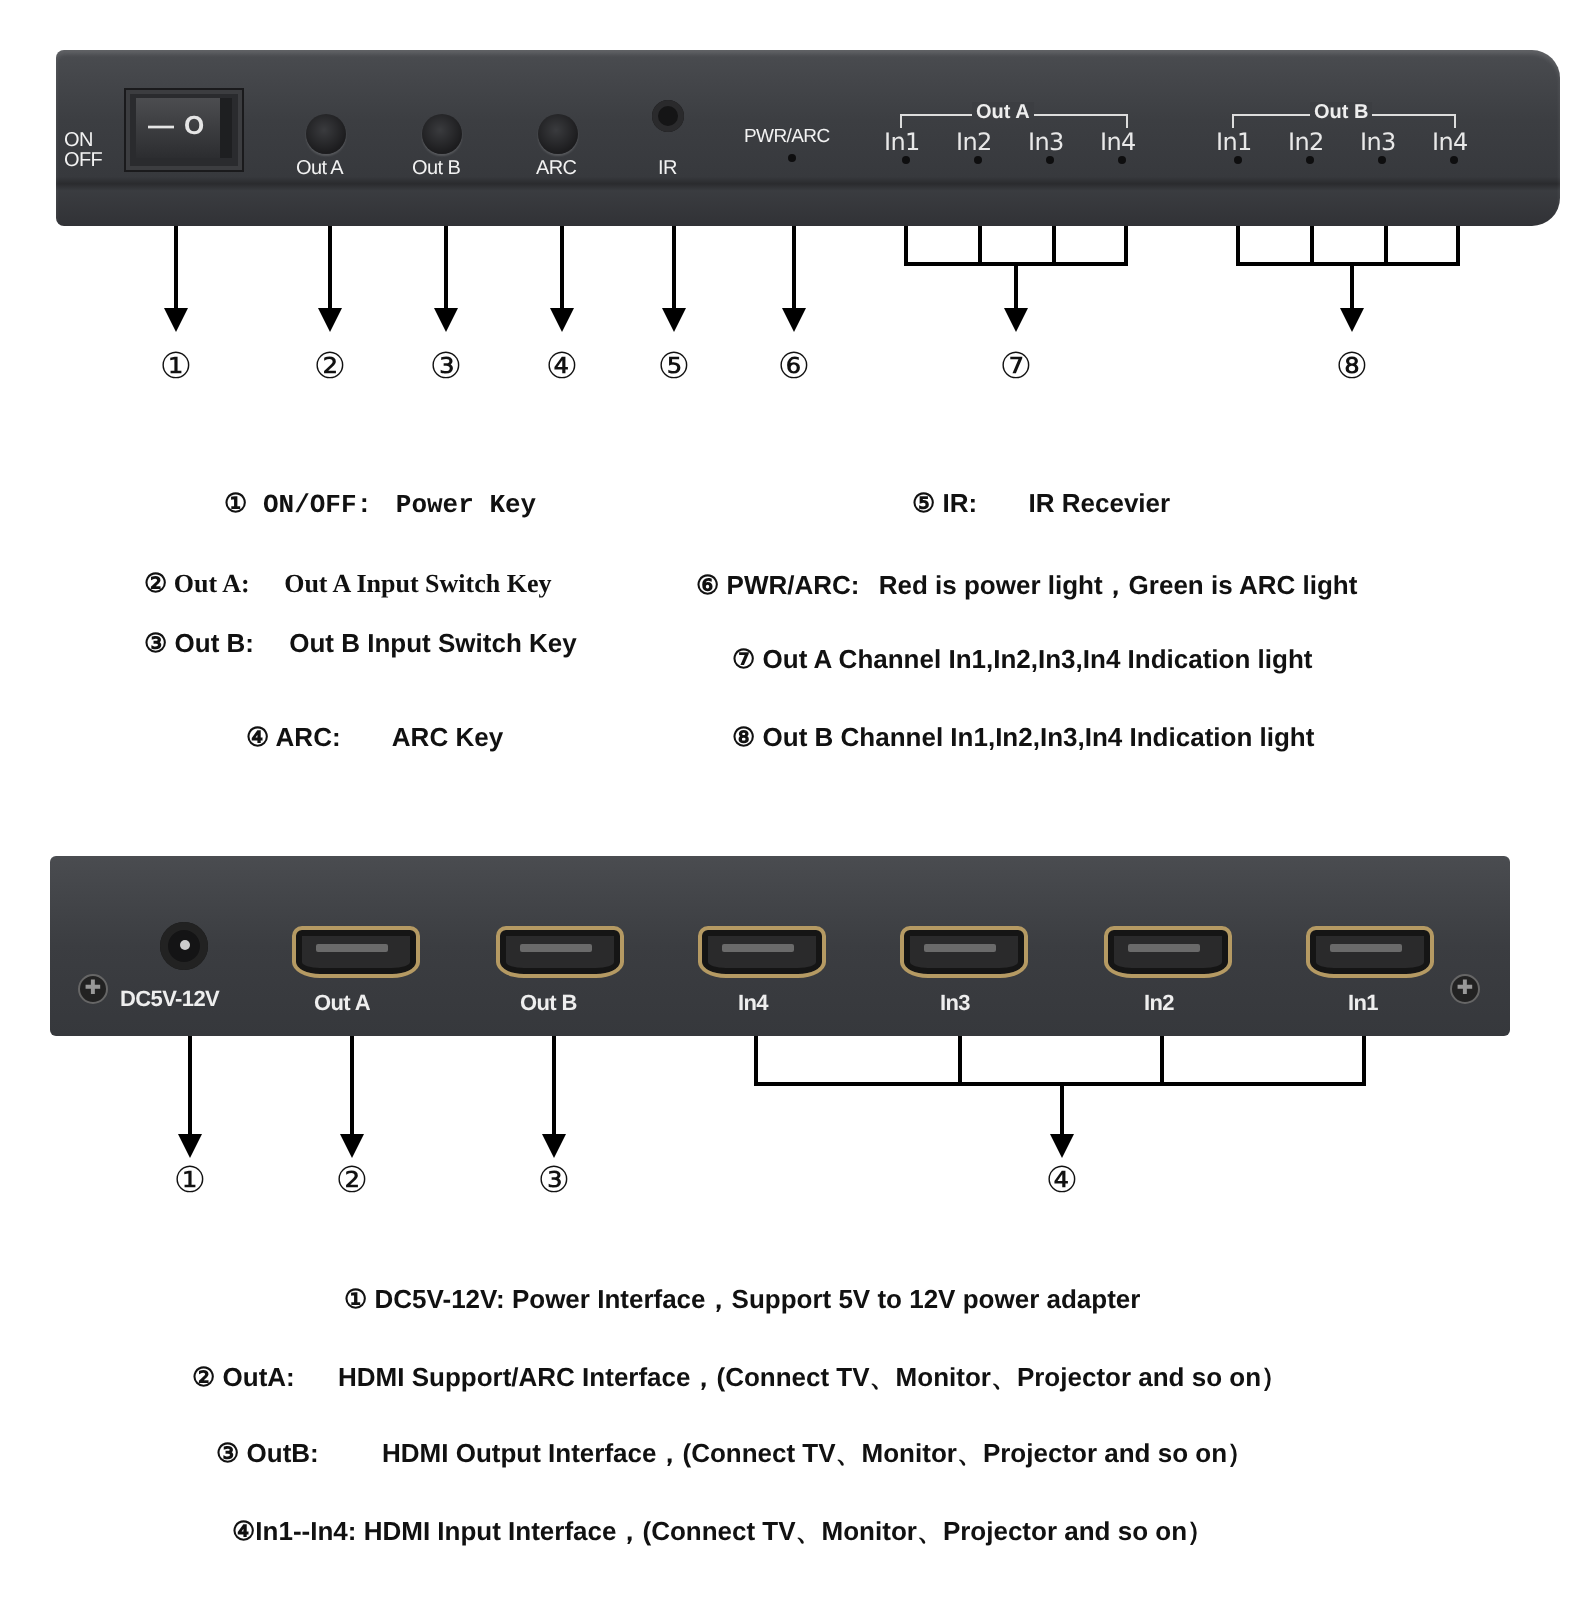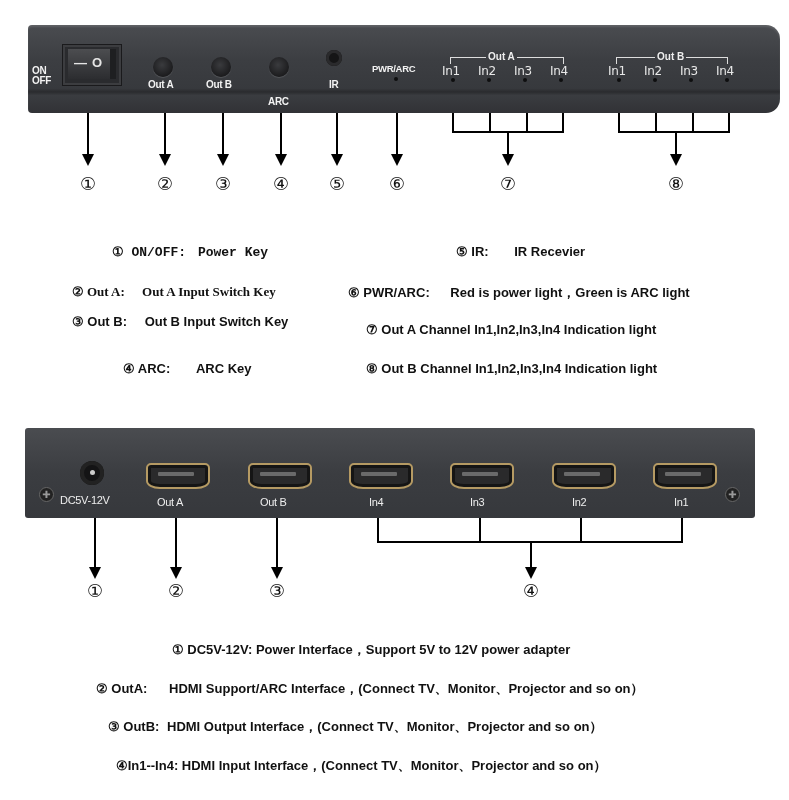--- a/index.html
+++ b/index.html
@@ -2,42 +2,42 @@
 <html><head>
 <meta charset="utf-8">
 <style>
   html,body{margin:0;padding:0;background:#fff;}
   body{width:789px;height:800px;position:relative;overflow:hidden;font-family:"Liberation Sans",sans-serif;}
   .abs{position:absolute;}
   
   #front{left:28px;top:25px;width:752px;height:88px;border-radius:4px 14px 14px 4px;
     background:linear-gradient(#4a4c50 0%,#3c3e42 40%,#37393d 72%,#2a2b2e 76%,#3a3c40 80%,#313236 100%);
     box-shadow:inset 0 2px 2px rgba(255,255,255,.12);}
-  .plabel{color:#f2f2f2;font-weight:bold;font-size:10px;letter-spacing:-.3px;}
+  .plabel{color:#f2f2f2;font-weight:normal;font-size:10px;letter-spacing:-.3px;}
   .btn{width:20px;height:20px;border-radius:50%;background:radial-gradient(circle at 45% 40%,#3a3b3e,#1c1c1e 70%);box-shadow:0 1px 1px rgba(255,255,255,.15);}
   .led{width:4px;height:4px;border-radius:50%;background:#0e0e0f;}
   #rocker{left:62px;top:44px;width:58px;height:40px;background:#2a2b2e;border:1px solid #1a1a1c;box-shadow:inset 0 0 0 2px #3c3d40;}
   #rocker-face{left:68px;top:49px;width:42px;height:30px;background:linear-gradient(#4c4d50,#2c2d30);border-right:6px solid #1e1f21;}
   .rsym{color:#e5e5e5;font-size:13px;font-weight:bold;}
   .bracket{border:1px solid #ddd;border-bottom:none;height:6px;}
   .bracket-label{background:#3c3e42;padding:0 2px;color:#eee;font-size:10px;font-weight:bold;}
   .inlabel{color:#e8e8e8;font-size:12px;font-family:"DejaVu Sans",sans-serif;letter-spacing:-.3px;}
   
   .vline{width:2px;background:#000;}
   .arrowhead{width:0;height:0;border-left:6px solid transparent;border-right:6px solid transparent;border-top:12px solid #000;}
   .hline{height:2px;background:#000;}
   .num{font-family:"DejaVu Sans",sans-serif;font-size:18px;color:#111;width:24px;text-align:center;}
   .desc{font-family:"Liberation Sans",sans-serif;font-weight:bold;font-size:13px;color:#111;white-space:nowrap;}
   
   #back{left:25px;top:428px;width:730px;height:90px;border-radius:3px;
     background:linear-gradient(#4a4c50,#3b3d41 50%,#36383c);}
   .hdmi{width:60px;height:22px;border:2px solid #b59a63;border-radius:5px 5px 14px 14px/5px 5px 8px 8px;background:#2a2a2b;box-shadow:inset 0 0 0 3px #151515;}
   .hdmi-inner{position:absolute;left:10px;top:7px;width:36px;height:4px;background:#6a6a6a;border-radius:1px;}
   .screw{width:13px;height:13px;border-radius:50%;background:#222;border:1px solid #666;color:#999;font-size:10px;line-height:13px;text-align:center;}
-  .blabel{color:#eee;font-weight:normal;font-size:11px;letter-spacing:-.3px;}
+  .blabel{color:#eee;font-weight:bold;font-size:11px;letter-spacing:-.3px;}
 </style>
 </head>
 <body>
 
 <div id="front" class="abs"></div>
 
 <div class="abs plabel" style="left:32px;top:66px;line-height:10px;">
   <div>ON</div>
   <div>OFF</div>
 </div>
@@ -45,21 +45,21 @@
 <div id="rocker-face" class="abs">
   <span class="abs rsym" style="left:6px;top:6px;">—</span>
   <span class="abs rsym" style="left:24px;top:6px;">O</span>
 </div>
 
 <div class="abs btn" style="left:153px;top:57px;"></div>
 <div class="abs plabel" style="left:148px;top:79px;">Out A</div>
 <div class="abs btn" style="left:211px;top:57px;"></div>
 <div class="abs plabel" style="left:206px;top:79px;">Out B</div>
 <div class="abs btn" style="left:269px;top:57px;"></div>
-<div class="abs plabel" style="left:268px;top:96px;">ARC</div>
+<div class="abs plabel" style="left:268px;top:79px;">ARC</div>
 
 <div class="abs" style="left:326px;top:50px;width:16px;height:16px;border-radius:50%;background:#151516;box-shadow:inset 0 0 0 3px #2a2a2c;"></div>
 <div class="abs plabel" style="left:329px;top:79px;">IR</div>
 
 <div class="abs plabel" style="left:372px;top:63px;font-size:9.5px;">PWR/ARC</div>
 <div class="abs led" style="left:394px;top:77px;"></div>
 
 <div class="abs bracket" style="left:450px;top:57px;width:112px;"></div>
 <div class="abs bracket-label" style="left:486px;top:51px;">Out A</div>
 <div class="abs inlabel" style="left:442px;top:64px;">In1</div>
@@ -142,21 +142,21 @@
 </div>
 
 <div class="abs desc" style="left:456px;top:244px;">
   <span>⑤</span>
   <span>IR:</span>
   <span style="margin-left:22px">IR Recevier</span>
 </div>
 <div class="abs desc" style="left:348px;top:284px;">
   <span>⑥</span>
   <span>PWR/ARC:</span>
-  <span style="margin-left:17px">Red is power light，Green is ARC light</span>
+  <span style="margin-left:6px">Red is power light，Green is ARC light</span>
 </div>
 <div class="abs desc" style="left:366px;top:322px;">
   <span>⑦</span>
   <span>Out A Channel In1,In2,In3,In4 Indication light</span>
 </div>
 <div class="abs desc" style="left:366px;top:361px;">
   <span>⑧</span>
   <span>Out B Channel In1,In2,In3,In4 Indication light</span>
 </div>
 
@@ -220,18 +220,18 @@
   <span>Power Interface，Support 5V to 12V power adapter</span>
 </div>
 <div class="abs desc" style="left:96px;top:680px;">
   <span>②</span>
   <span>OutA:</span>
   <span style="margin-left:18px">HDMI Support/ARC Interface，(Connect TV、Monitor、Projector and so on）</span>
 </div>
 <div class="abs desc" style="left:108px;top:718px;">
   <span>③</span>
   <span>OutB:</span>
-  <span style="margin-left:4px">HDMI Output Interface，(Connect TV、Monitor、Projector and so on）</span>
+  <span style="margin-left:28px">HDMI Output Interface，(Connect TV、Monitor、Projector and so on）</span>
 </div>
 <div class="abs desc" style="left:116px;top:757px;">
   <span>④</span><span>In1--In4:</span>
   <span>HDMI Input Interface，(Connect TV、Monitor、Projector and so on）</span>
 </div>
 
 </body></html>

